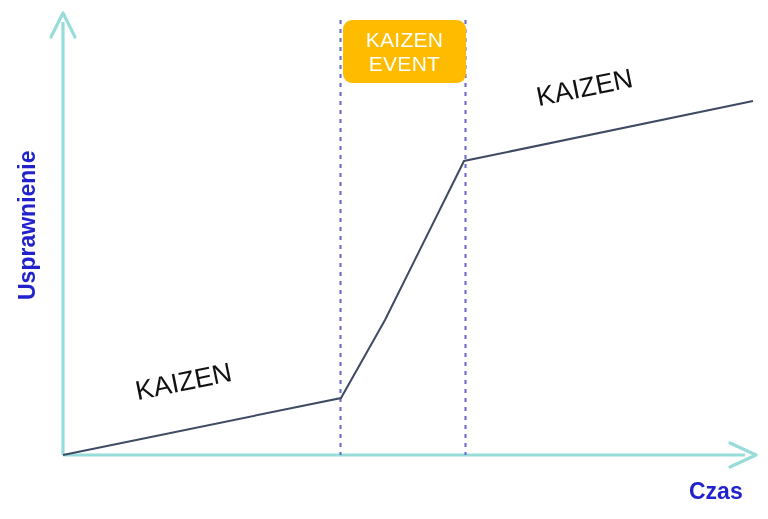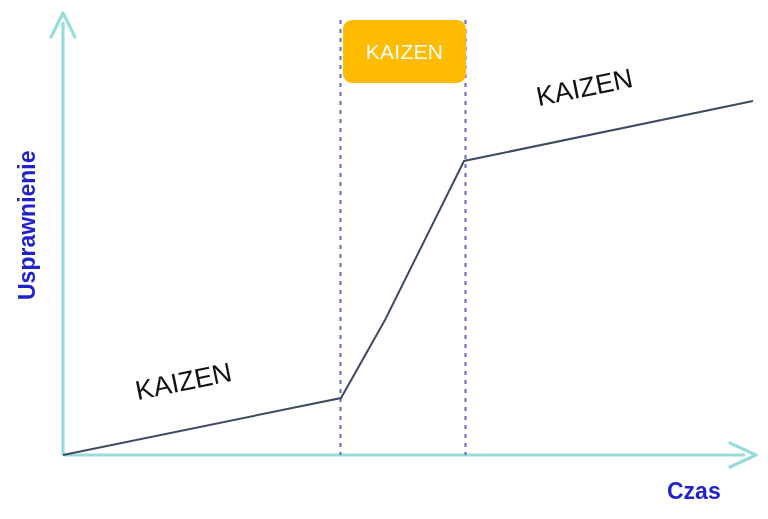--- a/index.html
+++ b/index.html
@@ -35,21 +35,21 @@
     white-space: nowrap;
     letter-spacing: 0px;
   }
   #y-axis-title {
     left: 14px;
     top: 300px;
     transform-origin: left top;
     transform: rotate(-90deg);
   }
   #x-axis-title {
-    left: 667px;
+    left: 689px;
     top: 478px;
   }
   .series-label {
     position: absolute;
     font-family: "Liberation Sans", sans-serif;
     font-weight: normal;
     font-size: 27px;
     color: #111111;
     white-space: nowrap;
     transform-origin: left bottom;
@@ -112,15 +112,16 @@
   <div class="axis-title" id="y-axis-title">Usprawnienie</div>
 
   <div class="axis-title" id="x-axis-title">Czas</div>
 
   <div class="series-label" id="label-kaizen-left">KAIZEN</div>
 
   <div class="series-label" id="label-kaizen-right">KAIZEN</div>
 
   <div id="kaizen-event-box">
     <div class="kaizen-event-line">KAIZEN</div>
+    <div class="kaizen-event-line">EVENT</div>
   </div>
 
 </div>
 
 </body></html>

